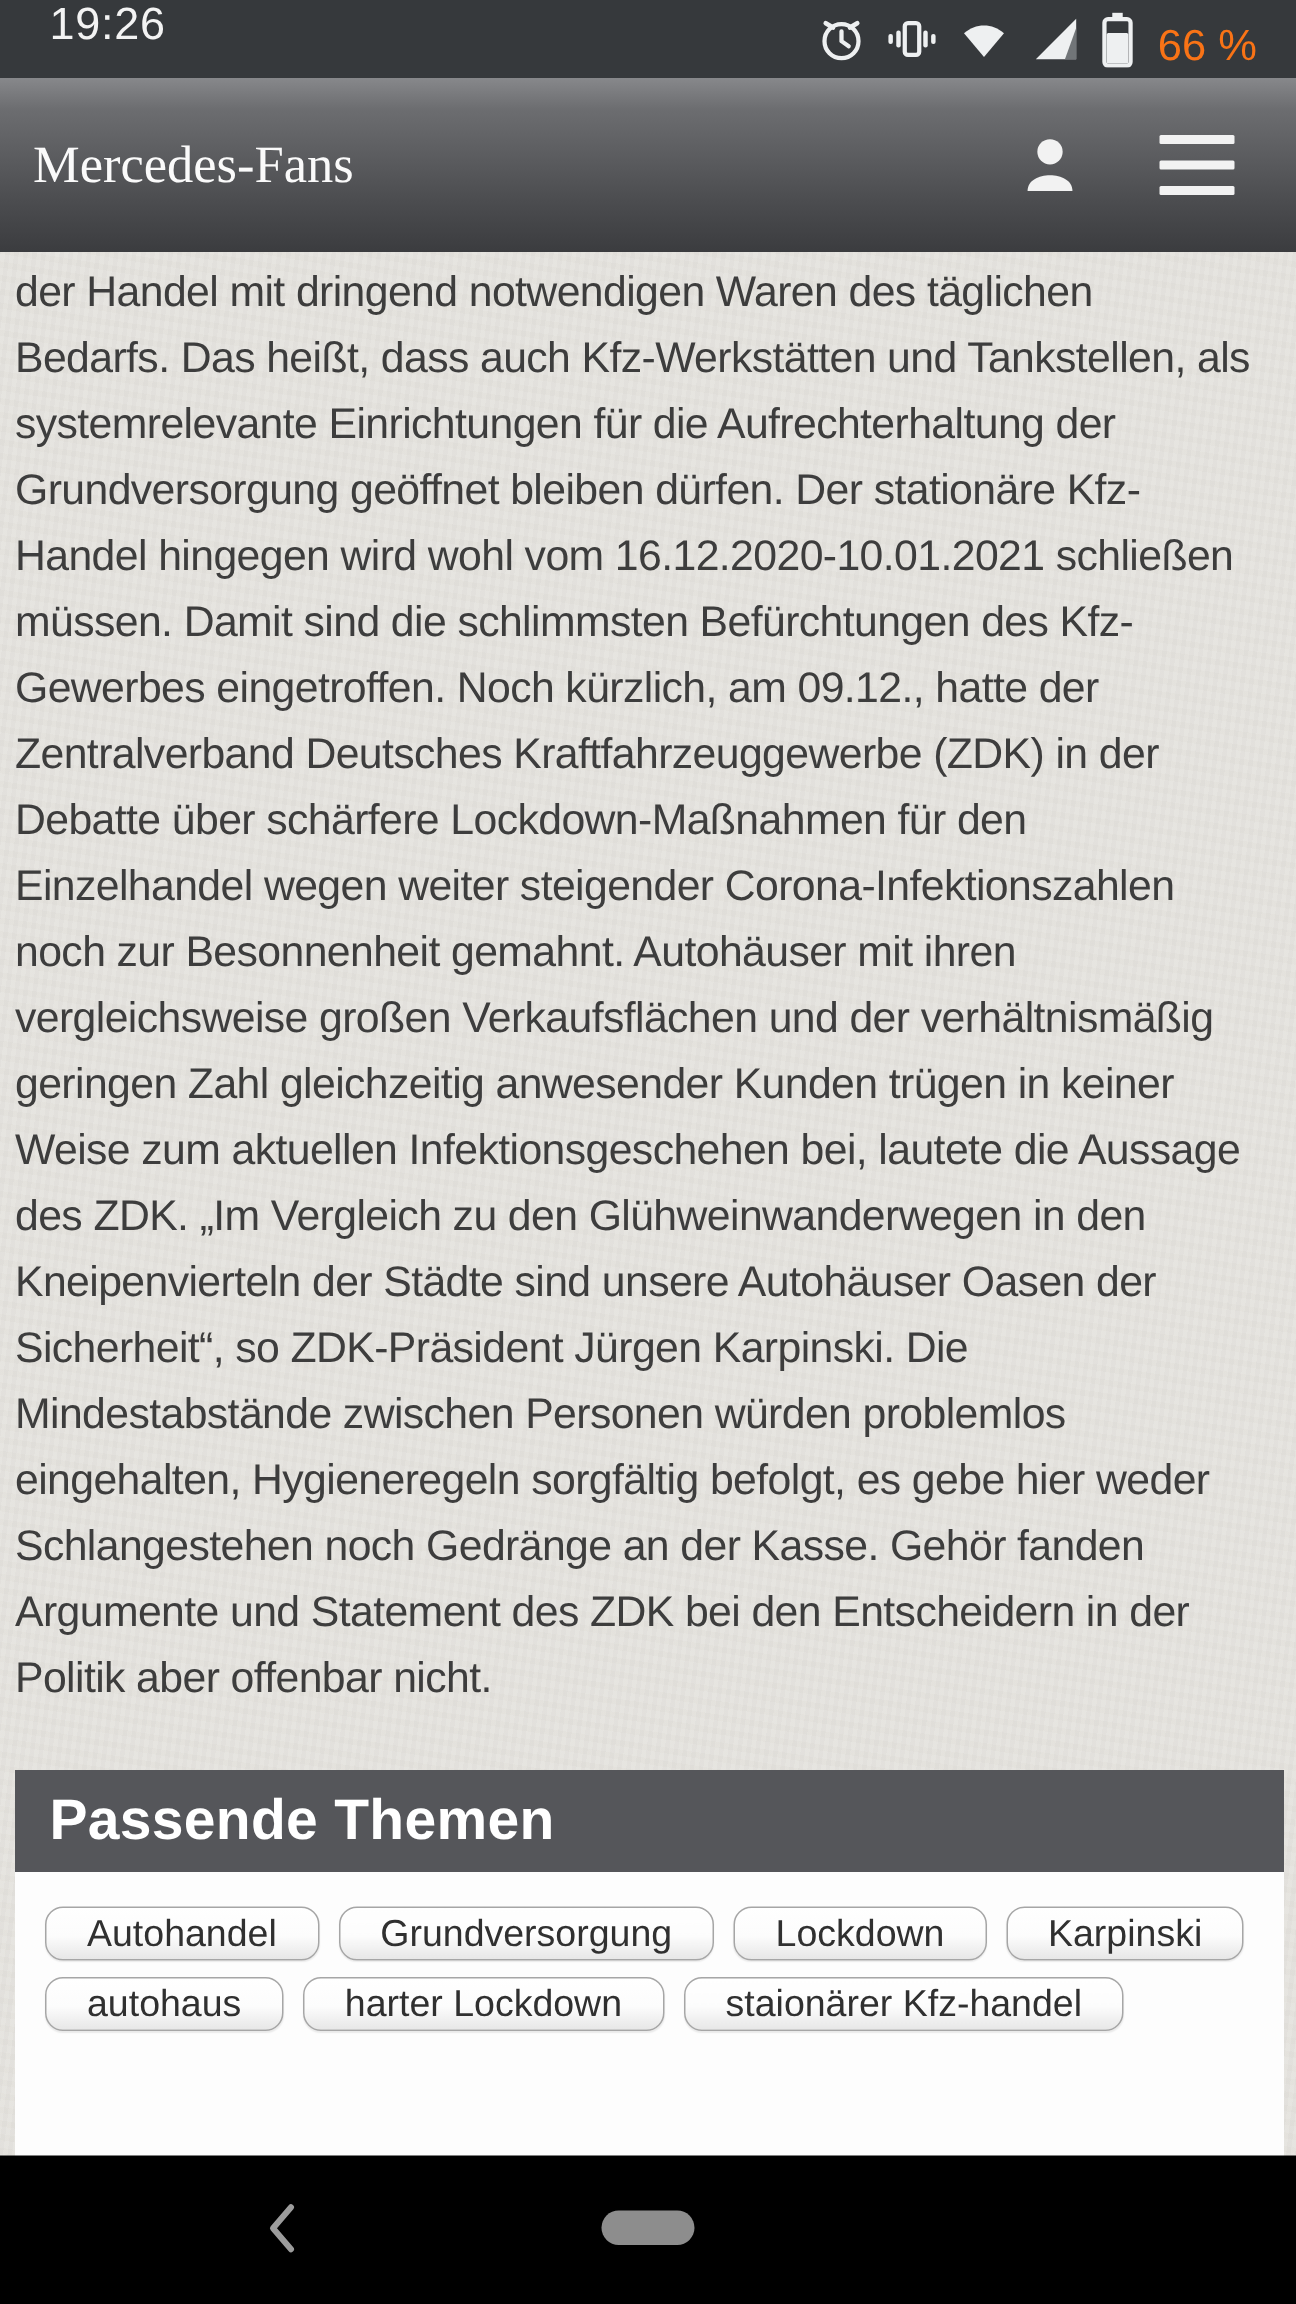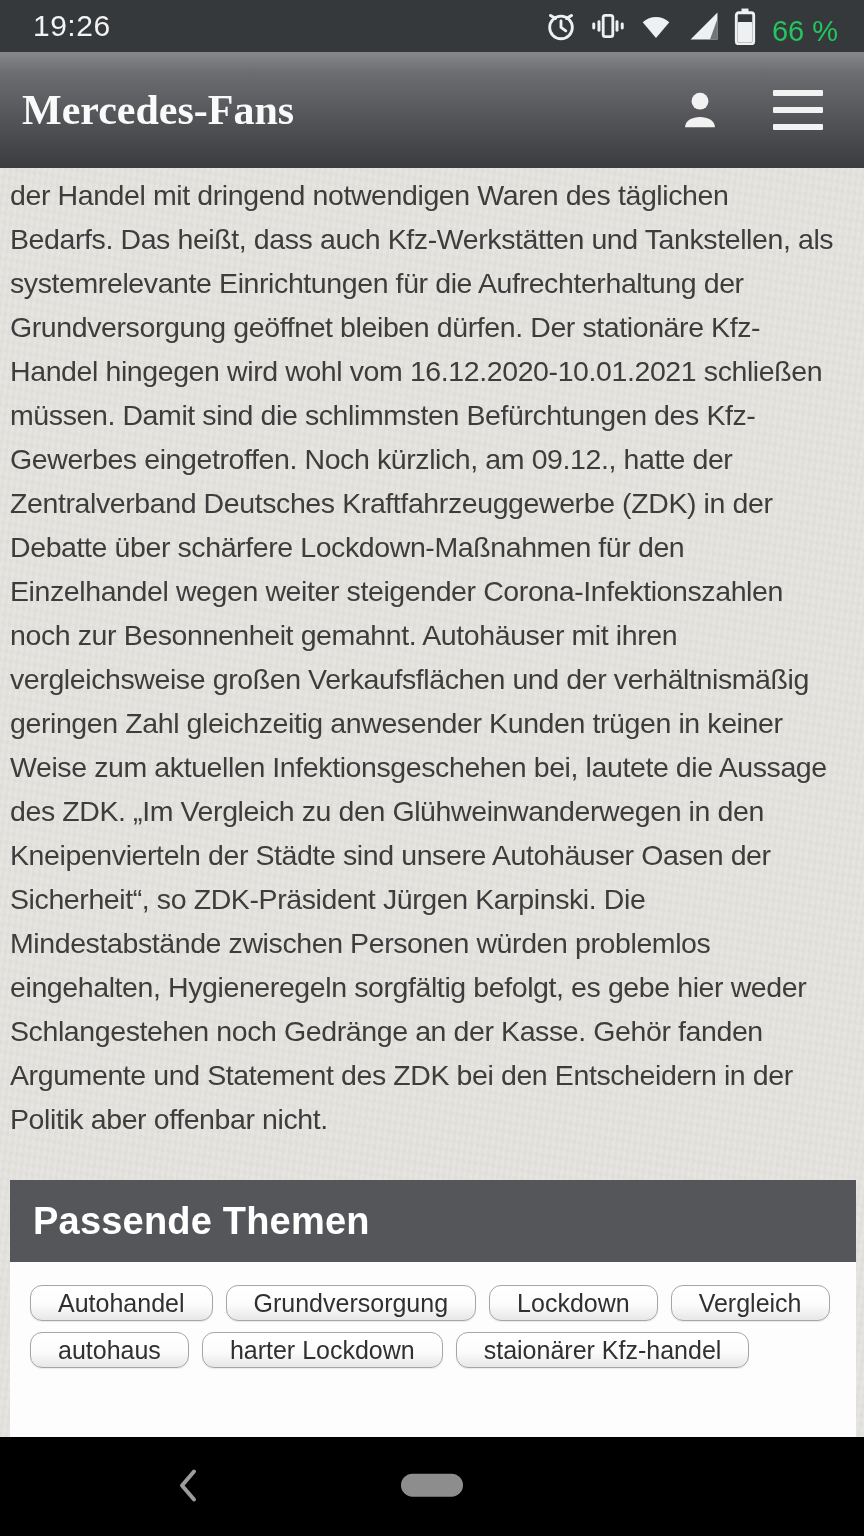--- a/index.html
+++ b/index.html
@@ -6,46 +6,46 @@
   body{width:864px;height:1536px;overflow:hidden;background:#111;font-family:"Liberation Sans",sans-serif;}
   .screen{position:relative;width:864px;height:1536px;overflow:hidden;
     background-color:#e6e4df;
     background-image:
       repeating-linear-gradient(97deg, rgba(0,0,0,0.015) 0 3px, rgba(255,255,255,0.02) 3px 6px),
       repeating-linear-gradient(9deg, rgba(90,85,70,0.02) 0 4px, rgba(255,255,255,0.015) 4px 9px);
   }
 
   
   .status-bar{position:absolute;top:0;left:0;right:0;height:52px;background:#36393c;
-    display:flex;align-items:center;padding:0 26px 0 33px;box-sizing:border-box;z-index:6;}
+    display:flex;padding:0 26px 0 33px;box-sizing:border-box;z-index:6;}
   .status-time{color:#f3f3f3;font-size:30px;letter-spacing:0.5px;}
   .status-spacer{flex:1;}
   .status-icons{display:flex;align-items:center;gap:13px;}
   .status-icons svg{display:block;}
-  .battery-pct{color:#22c55e;font-size:29px;margin-left:3px;margin-top:11px;}
+  .battery-pct{color:#f97316;font-size:29px;margin-left:3px;margin-top:11px;}
 
   
   .app-header{position:absolute;top:52px;left:0;right:0;height:116px;box-sizing:border-box;
     background:linear-gradient(180deg,#87888b 0%,#6c6d70 18%,#4c4d50 70%,#3b3c3f 100%);
     display:flex;align-items:center;padding:0 41px 0 22px;z-index:6;}
-  .brand{font-family:"Liberation Serif",serif;font-size:42px;color:#fafafa;letter-spacing:0px;cursor:pointer;font-weight:bold;}
+  .brand{font-family:"Liberation Serif",serif;font-size:35px;color:#fafafa;letter-spacing:0px;cursor:pointer;}
   .header-spacer{flex:1;}
   .icon-btn{background:none;border:none;padding:0;margin:0;cursor:pointer;display:flex;align-items:center;}
   .user-btn{margin-right:50px;}
   .burger{display:flex;flex-direction:column;gap:11px;}
   .burger span{display:block;width:50px;height:6px;background:#f2f2f2;border-radius:1px;}
 
   
   .article{position:absolute;top:168px;left:0;right:0;box-sizing:border-box;
     padding:5px 26px 0 10px;}
   .article p{margin:0;font-size:28.5px;line-height:44px;letter-spacing:-0.4px;color:#3d3d3d;}
 
   
   .related{position:absolute;top:1180px;left:10px;right:8px;bottom:0;background:#fdfdfd;z-index:2;}
-  .related-header{height:82px;background:#55565a;display:flex;align-items:center;padding-left:23px;}
+  .related-header{height:68px;background:#55565a;display:flex;align-items:center;padding-left:23px;}
   .related-header h2{margin:0;color:#ffffff;font-size:38px;font-weight:bold;letter-spacing:0.2px;}
   .tag-list{display:flex;flex-wrap:wrap;gap:11px 13px;padding:23px 18px 0 20px;}
   .tag{height:36px;padding:0 27px;font-size:25px;color:#303030;font-family:"Liberation Sans",sans-serif;
     border:1px solid #a6a6a6;border-radius:12px;cursor:pointer;
     background:linear-gradient(180deg,#ffffff 0%,#fcfcfc 55%,#e7e7e7 100%);
     box-shadow:0 1px 1px rgba(0,0,0,0.08);}
 
   
   .nav-bar{position:absolute;left:0;right:0;bottom:0;height:99px;background:#000;z-index:10;}
   .back-btn{position:absolute;left:174px;top:50%;transform:translateY(-50%);
@@ -113,21 +113,21 @@
   </div>
 
   <div class="related">
     <div class="related-header">
       <h2>Passende Themen</h2>
     </div>
     <div class="tag-list">
         <button class="tag">Autohandel</button>
         <button class="tag">Grundversorgung</button>
         <button class="tag">Lockdown</button>
-        <button class="tag">Vergleich</button>
+        <button class="tag">Karpinski</button>
         <button class="tag">autohaus</button>
         <button class="tag">harter Lockdown</button>
         <button class="tag">staionärer Kfz-handel</button>
       </div>
   </div>
 
   <div class="nav-bar">
     <button class="back-btn">
       <svg width="30" height="42" viewBox="0 0 30 42">
         <polyline points="20,7 8,21 20,35" fill="none" stroke="#9c9c9c" stroke-width="4" stroke-linecap="round" stroke-linejoin="round"></polyline>

